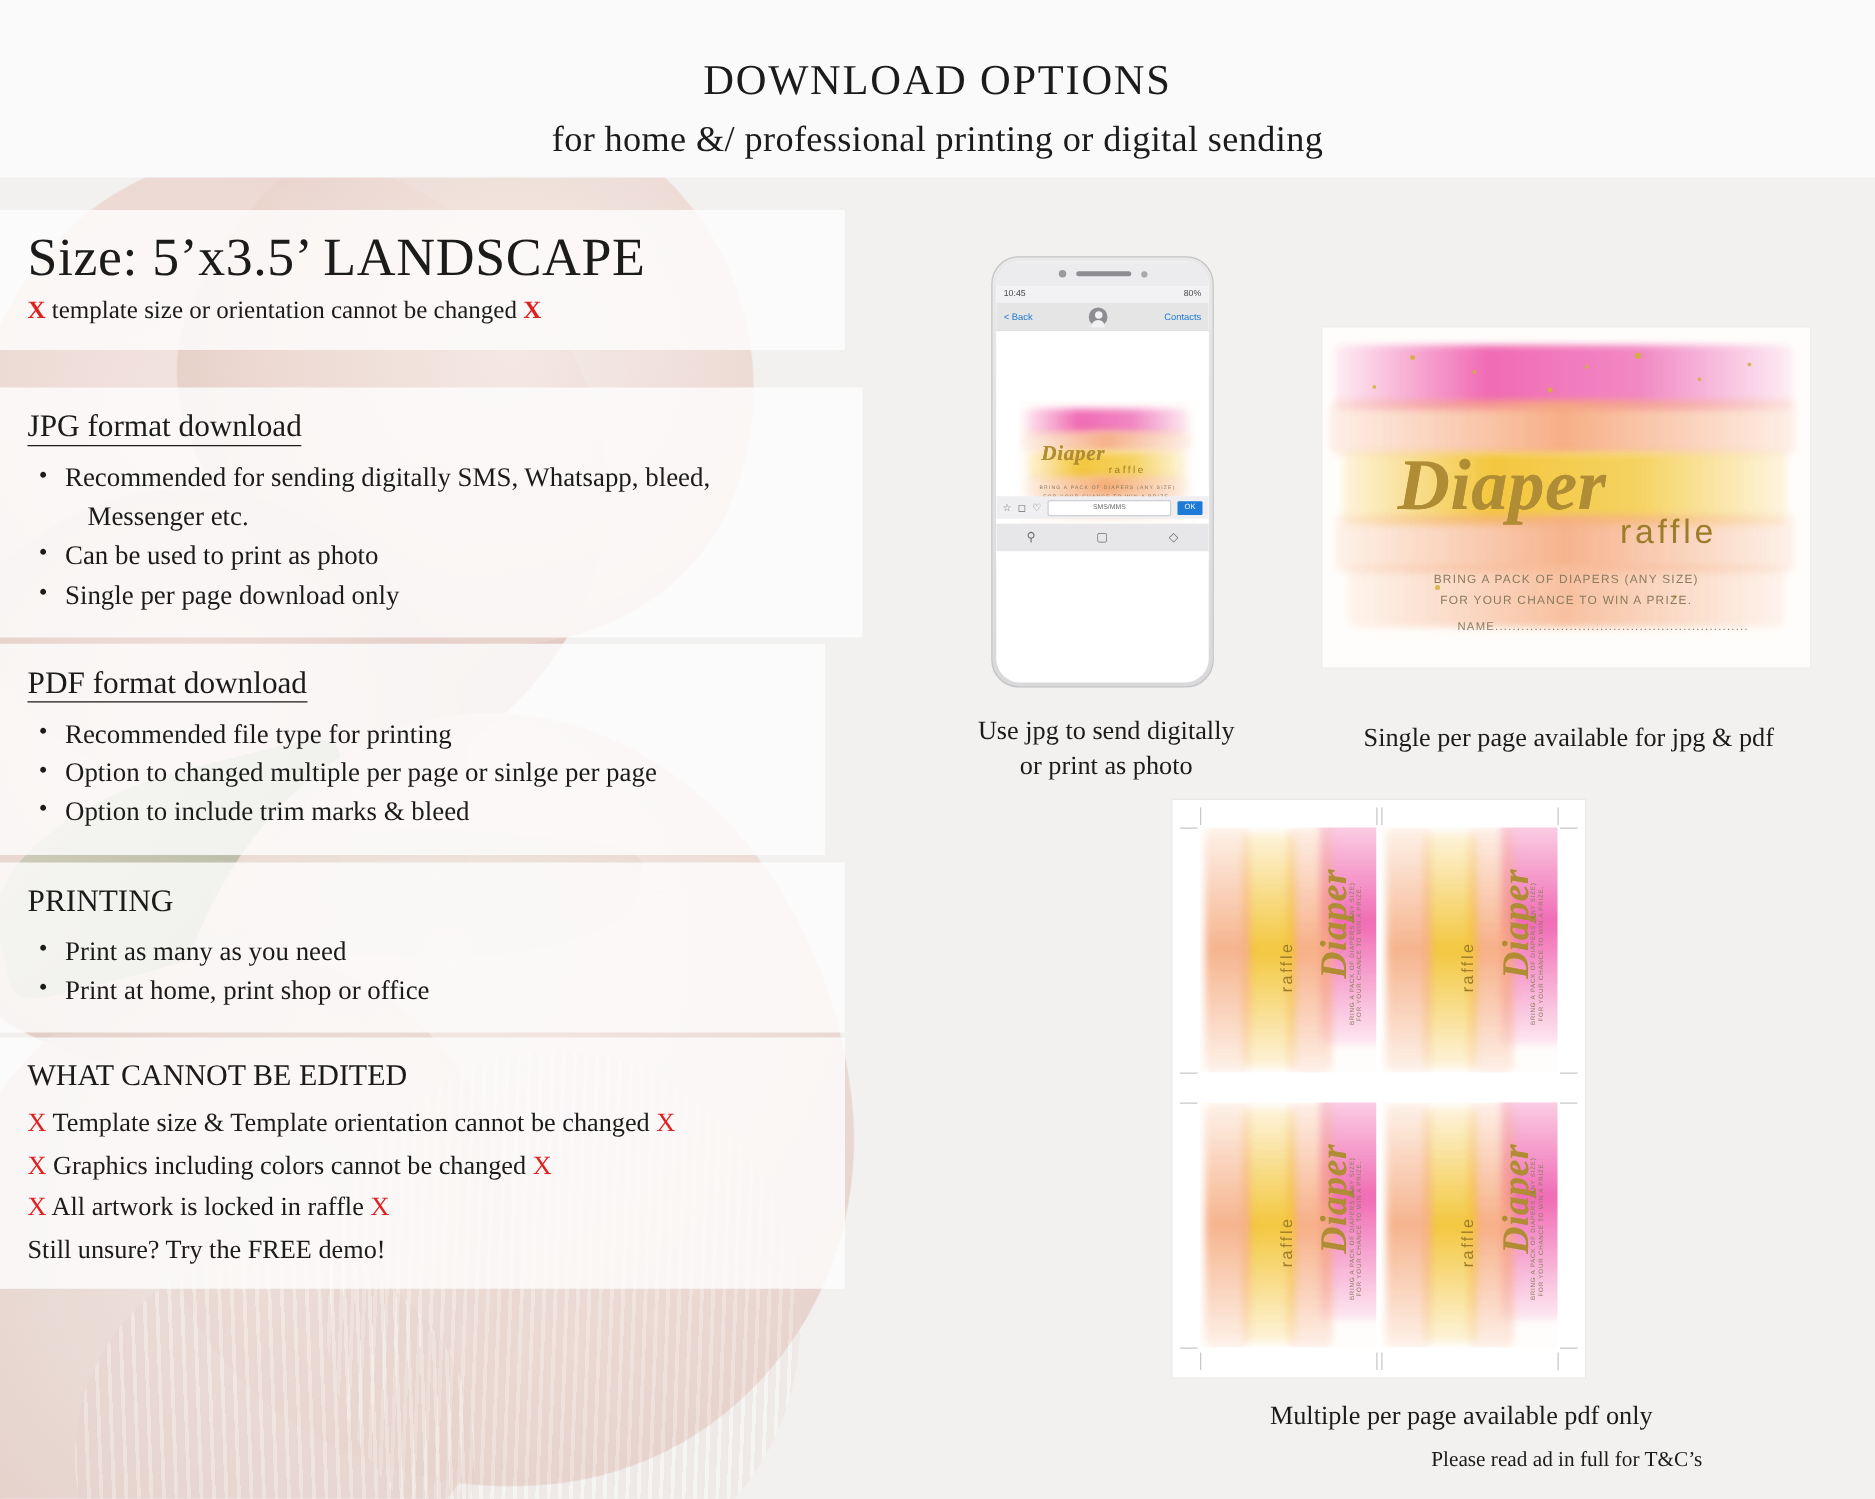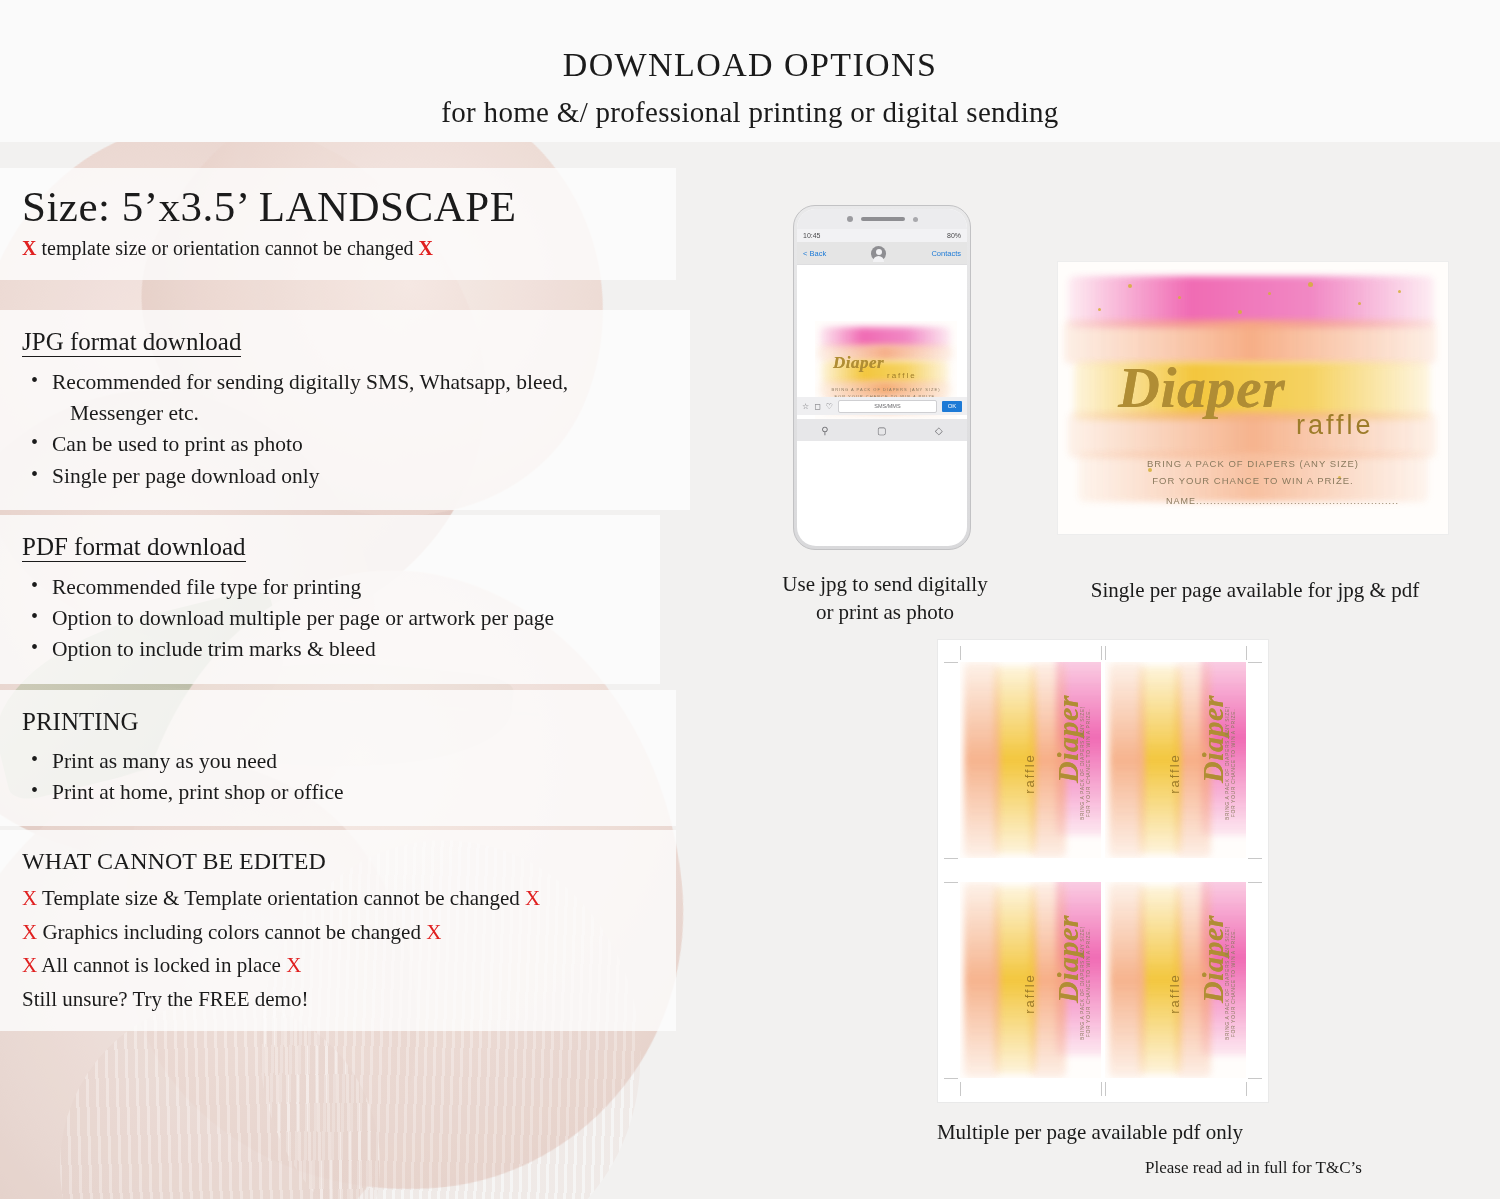--- a/index.html
+++ b/index.html
@@ -115,21 +115,21 @@
   }
   .gold-sans{font-family:"Liberation Sans",sans-serif;color:#9d7c2a;letter-spacing:2px;}
   .cardtext{font-family:"Liberation Sans",sans-serif;color:#8a7a5e;letter-spacing:1px;text-align:center;}
 
   
   .bigcard{position:absolute;left:1058px;top:262px;width:390px;height:272px;box-shadow:0 0 0 1px #ededed;}
   
   .cap{position:absolute;text-align:center;font-size:21px;line-height:1.35;}
   .cap.phonecap{left:770px;top:570px;width:230px;}
   .cap.singlecap{left:1060px;top:576px;width:390px;}
-  .cap.multicap{left:860px;top:1118px;width:460px;}
+  .cap.multicap{left:939px;top:1118px;width:460px;}
   .tc{position:absolute;left:1145px;top:1158px;width:320px;text-align:left;font-size:17px;}
 
   
   .sheet{position:absolute;left:938px;top:640px;width:330px;height:462px;background:#fff;box-shadow:0 0 0 1px #e9e9e9;}
   .trim{position:absolute;background:#9a9a9a;opacity:.55;}
   .minicard{position:absolute;width:141px;height:196px;overflow:hidden;background:#fffdfb;}
   .rot{transform:rotate(-90deg);transform-origin:center center;}
 
   .vtext{position:absolute;font-family:"Liberation Sans",sans-serif;color:#8a7a5e;font-size:5px;letter-spacing:.6px;white-space:nowrap;}
 </style>
@@ -170,21 +170,21 @@
     <li class="cont">Messenger etc.</li>
     <li>Can be used to print as photo</li>
     <li>Single per page download only</li>
   </ul>
 </div>
 
 <div class="panel pdf">
   <div class="sechead">PDF format download</div>
   <ul>
     <li>Recommended file type for printing</li>
-    <li>Option to download multiple per page or artwork per page</li>
+    <li>Option to changed multiple per page or sinlge per page</li>
     <li>Option to include trim marks &amp; bleed</li>
   </ul>
 </div>
 
 <div class="panel print">
   <div class="sechead plain">PRINTING</div>
   <ul>
     <li>Print as many as you need</li>
     <li>Print at home, print shop or office</li>
   </ul>
@@ -197,21 +197,21 @@
     <span>Template size &amp; Template orientation cannot be changed</span>
     <span class="xr">X</span>
   </div>
   <div class="redline">
     <span class="xr">X</span>
     <span>Graphics including colors cannot be changed</span>
     <span class="xr">X</span>
   </div>
   <div class="redline">
     <span class="xr">X</span>
-    <span>All cannot is locked in place</span>
+    <span>All artwork is locked in raffle</span>
     <span class="xr">X</span>
   </div>
   <div class="plainline">Still unsure? Try the FREE demo!</div>
 </div>
 
 <div class="phone">
   <div class="phone-inner">
     <div class="ph-top">
       <span class="ph-cam"></span>
       <span class="ph-spk"></span>

